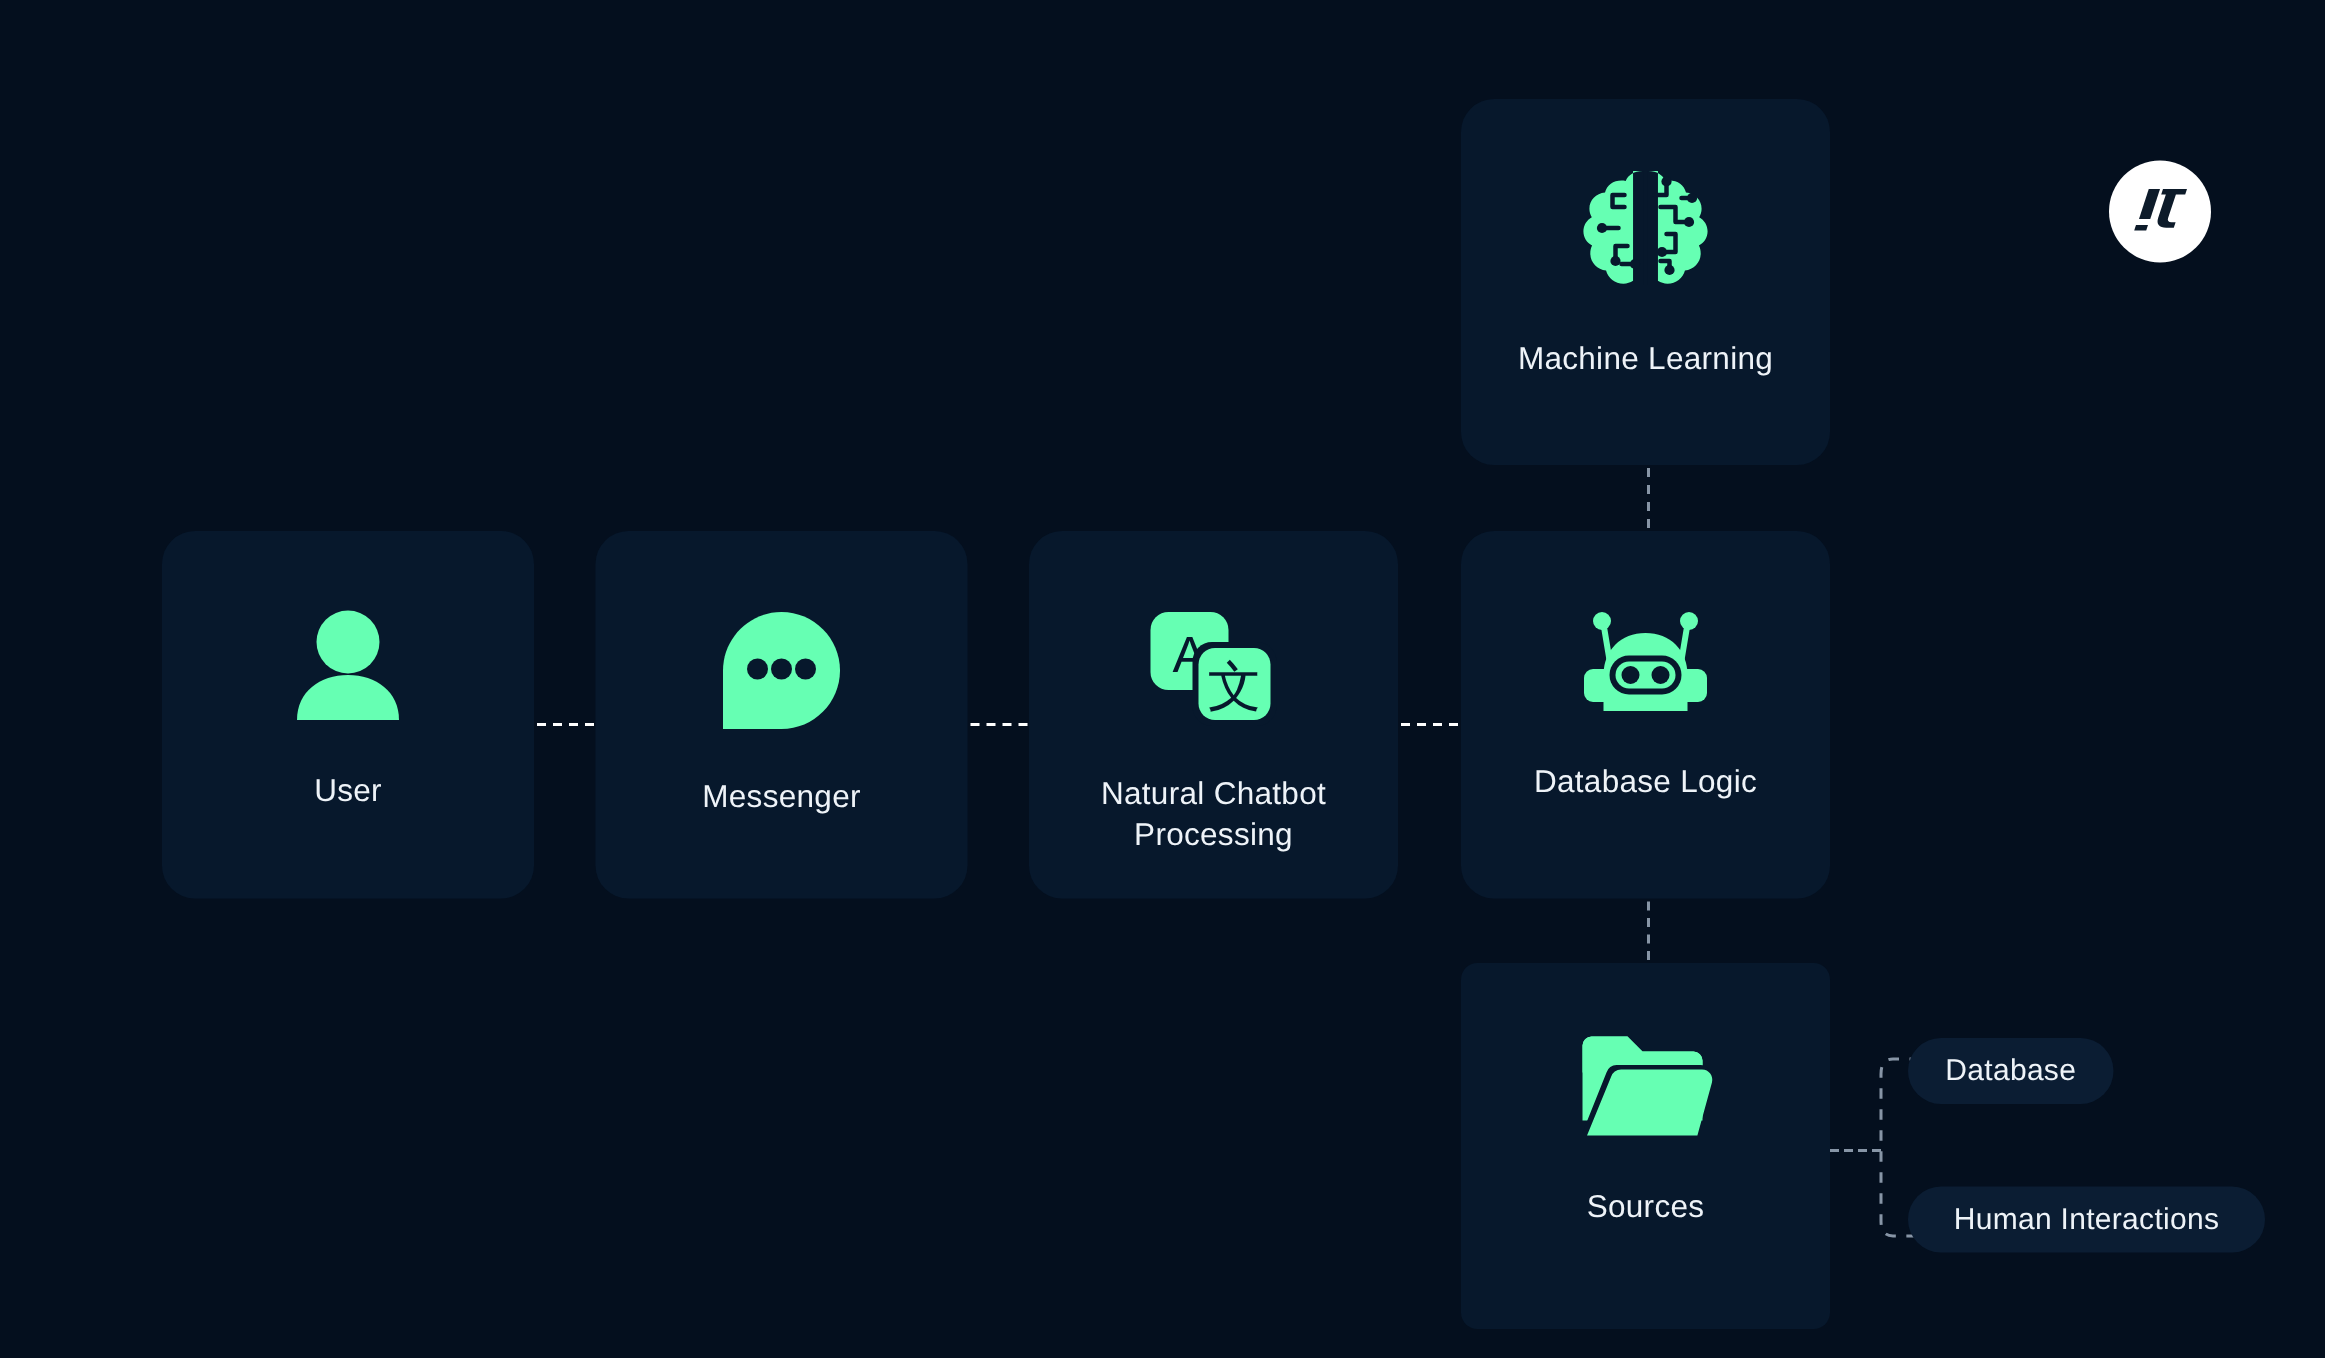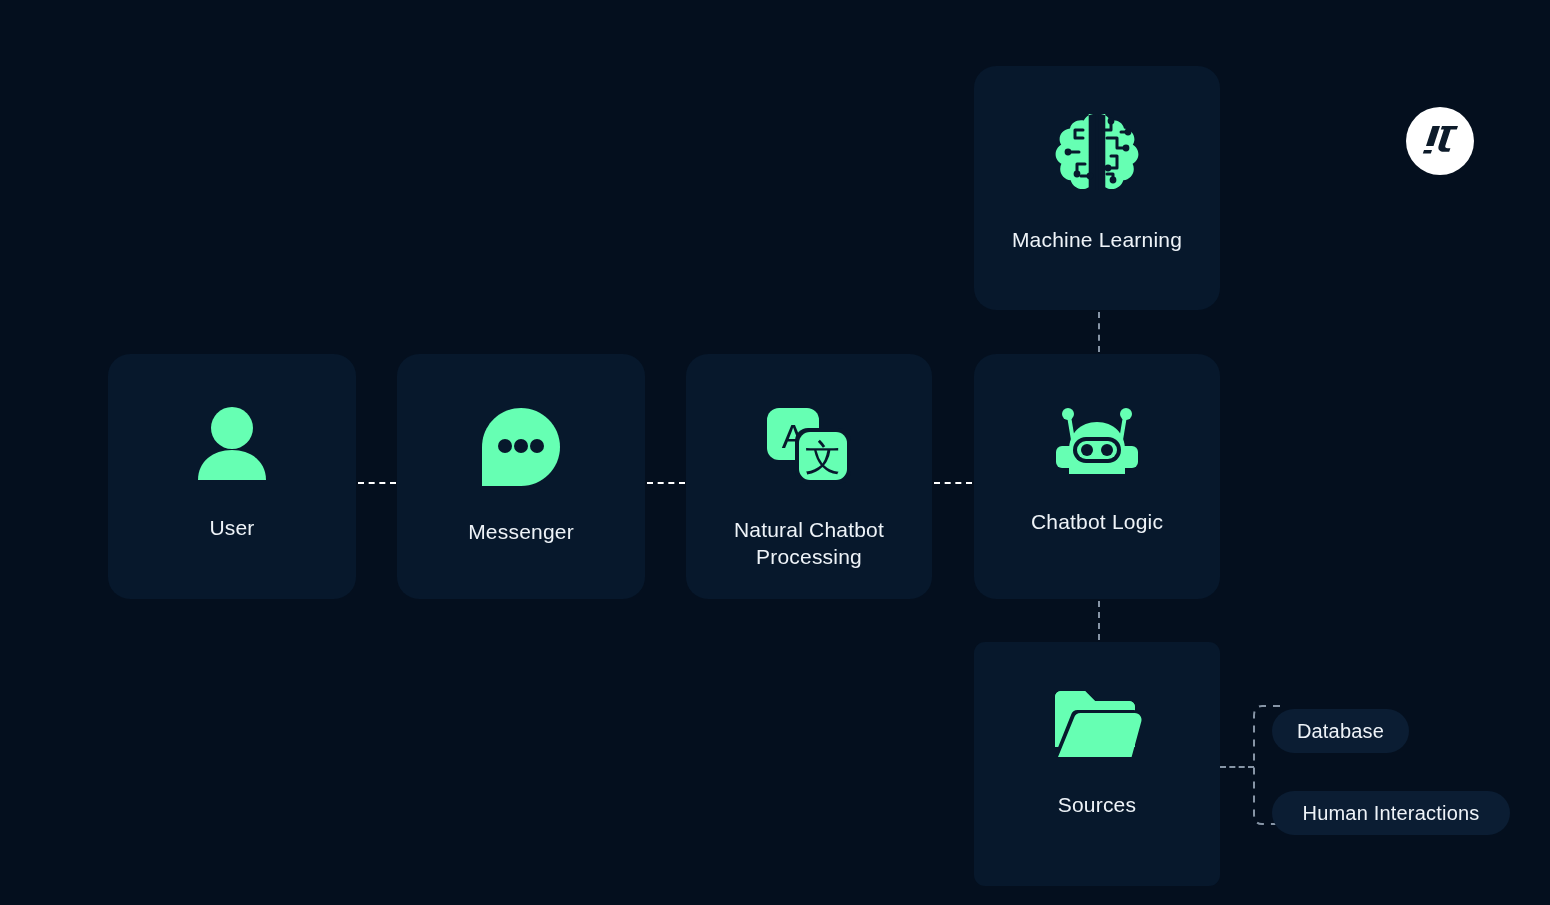--- a/index.html
+++ b/index.html
@@ -67,21 +67,21 @@
     border-radius: 24px;
     display: flex;
     align-items: center;
     justify-content: center;
     color: #eef3f8;
     font-size: 20px;
     font-weight: 400;
     letter-spacing: .2px;
     box-sizing: border-box;
   }
-  #pill-database { left: 1272px; top: 685px; width: 137px; height: 44px; }
+  #pill-database { left: 1272px; top: 668px; width: 137px; height: 44px; }
   #pill-human    { left: 1272px; top: 767px; width: 238px; height: 44px; }
 
   
   .conn {
     position: absolute;
   }
   .h-dash {
     height: 0;
     border-top: 2px dashed #ffffff;
   }
@@ -221,21 +221,21 @@
         <circle cx="74" cy="8" r="6" fill="#66ffb3"></circle>
         <path d="M45 16C28.5 16 17 27.5 17 44v24h56V44c0-16.5-11.5-28-28-28z" fill="#66ffb3"></path>
         <path d="M10 40h12v22H10a6 6 0 0 1-6-6V46a6 6 0 0 1 6-6z" fill="#66ffb3"></path>
         <path d="M80 40H68v22h12a6 6 0 0 0 6-6V46a6 6 0 0 0-6-6z" fill="#66ffb3"></path>
         <rect x="21" y="31" width="48" height="26" rx="13" fill="#07182c"></rect>
         <rect x="25" y="35" width="40" height="18" rx="9" fill="#66ffb3"></rect>
         <circle cx="35" cy="44" r="6" fill="#07182c"></circle>
         <circle cx="55" cy="44" r="6" fill="#07182c"></circle>
       </svg>
     </div>
-    <div class="card-label">Chatbot Logic</div>
+    <div class="card-label">Database Logic</div>
   </div>
 
   <div class="card" id="card-sources">
     <div class="card-icon">
       <svg width="92" height="74" viewBox="0 0 92 74" aria-hidden="true">
         <path d="M4 10a6 6 0 0 1 6-6h24l10 10h34a6 6 0 0 1 6 6v8H4z" fill="#66ffb3"></path>
         <path d="M4 10a6 6 0 0 1 6-6h24l10 10h34a6 6 0 0 1 6 6v40H4z" fill="#66ffb3"></path>
         <path d="M20 28a7 7 0 0 1 6.7-5h56c4.6 0 7.8 4.3 6.6 8.6L79 68H4z" fill="#07182c"></path>
         <path d="M23 31a7 7 0 0 1 6.7-5h54c4.6 0 7.8 4.3 6.6 8.6L80.6 70H7z" fill="#66ffb3"></path>
       </svg>

